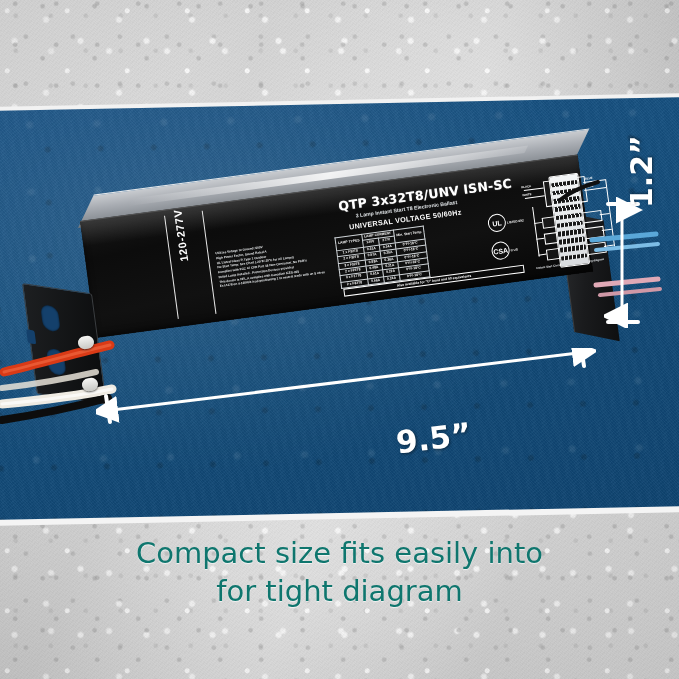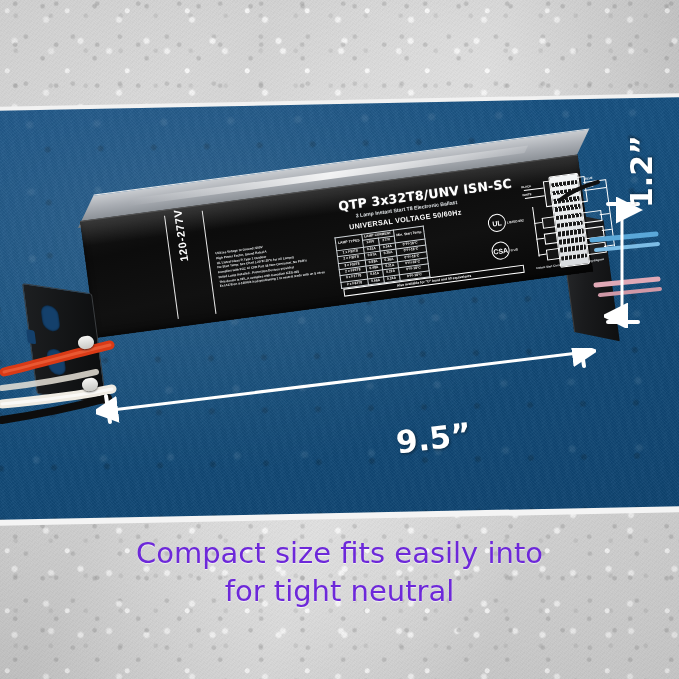--- a/index.html
+++ b/index.html
@@ -268,21 +268,21 @@
     transform:rotate(-90deg);transform-origin:left top;
     text-shadow:1px 1px 3px rgba(0,0,0,.45);white-space:nowrap;
   }
 
   
   .caption{
     position:absolute;left:0;top:534px;width:679px;
     text-align:center;
     font-family:"DejaVu Sans", sans-serif;
     font-size:29px;line-height:1.32;font-weight:400;
-    color:#6d28d9;
+    color:#0f766e;
     text-shadow:0 1px 1px rgba(255,255,255,.7);
   }
   .caption div{white-space:nowrap;}
 </style>
 </head>
 <body>
 
 <div class="stage">
 
   <div class="concrete"></div>
@@ -488,16 +488,16 @@
       </defs>
       <line x1="18" y1="14" x2="18" y2="120" stroke="#ffffff" stroke-width="3" marker-start="url(#arrU)" marker-end="url(#arrD)"></line>
       <line x1="4" y1="8" x2="34" y2="8" stroke="#ffffff" stroke-width="4" stroke-linecap="round"></line>
       <line x1="4" y1="126" x2="34" y2="126" stroke="#ffffff" stroke-width="4" stroke-linecap="round"></line>
     </svg>
     <div class="dim-v-label">1.2”</div>
   </div>
 
   <div class="caption">
     <div>Compact size fits easily into</div>
-    <div>for tight neutral</div>
+    <div>for tight diagram</div>
   </div>
 
 </div>
 
 </body></html>

